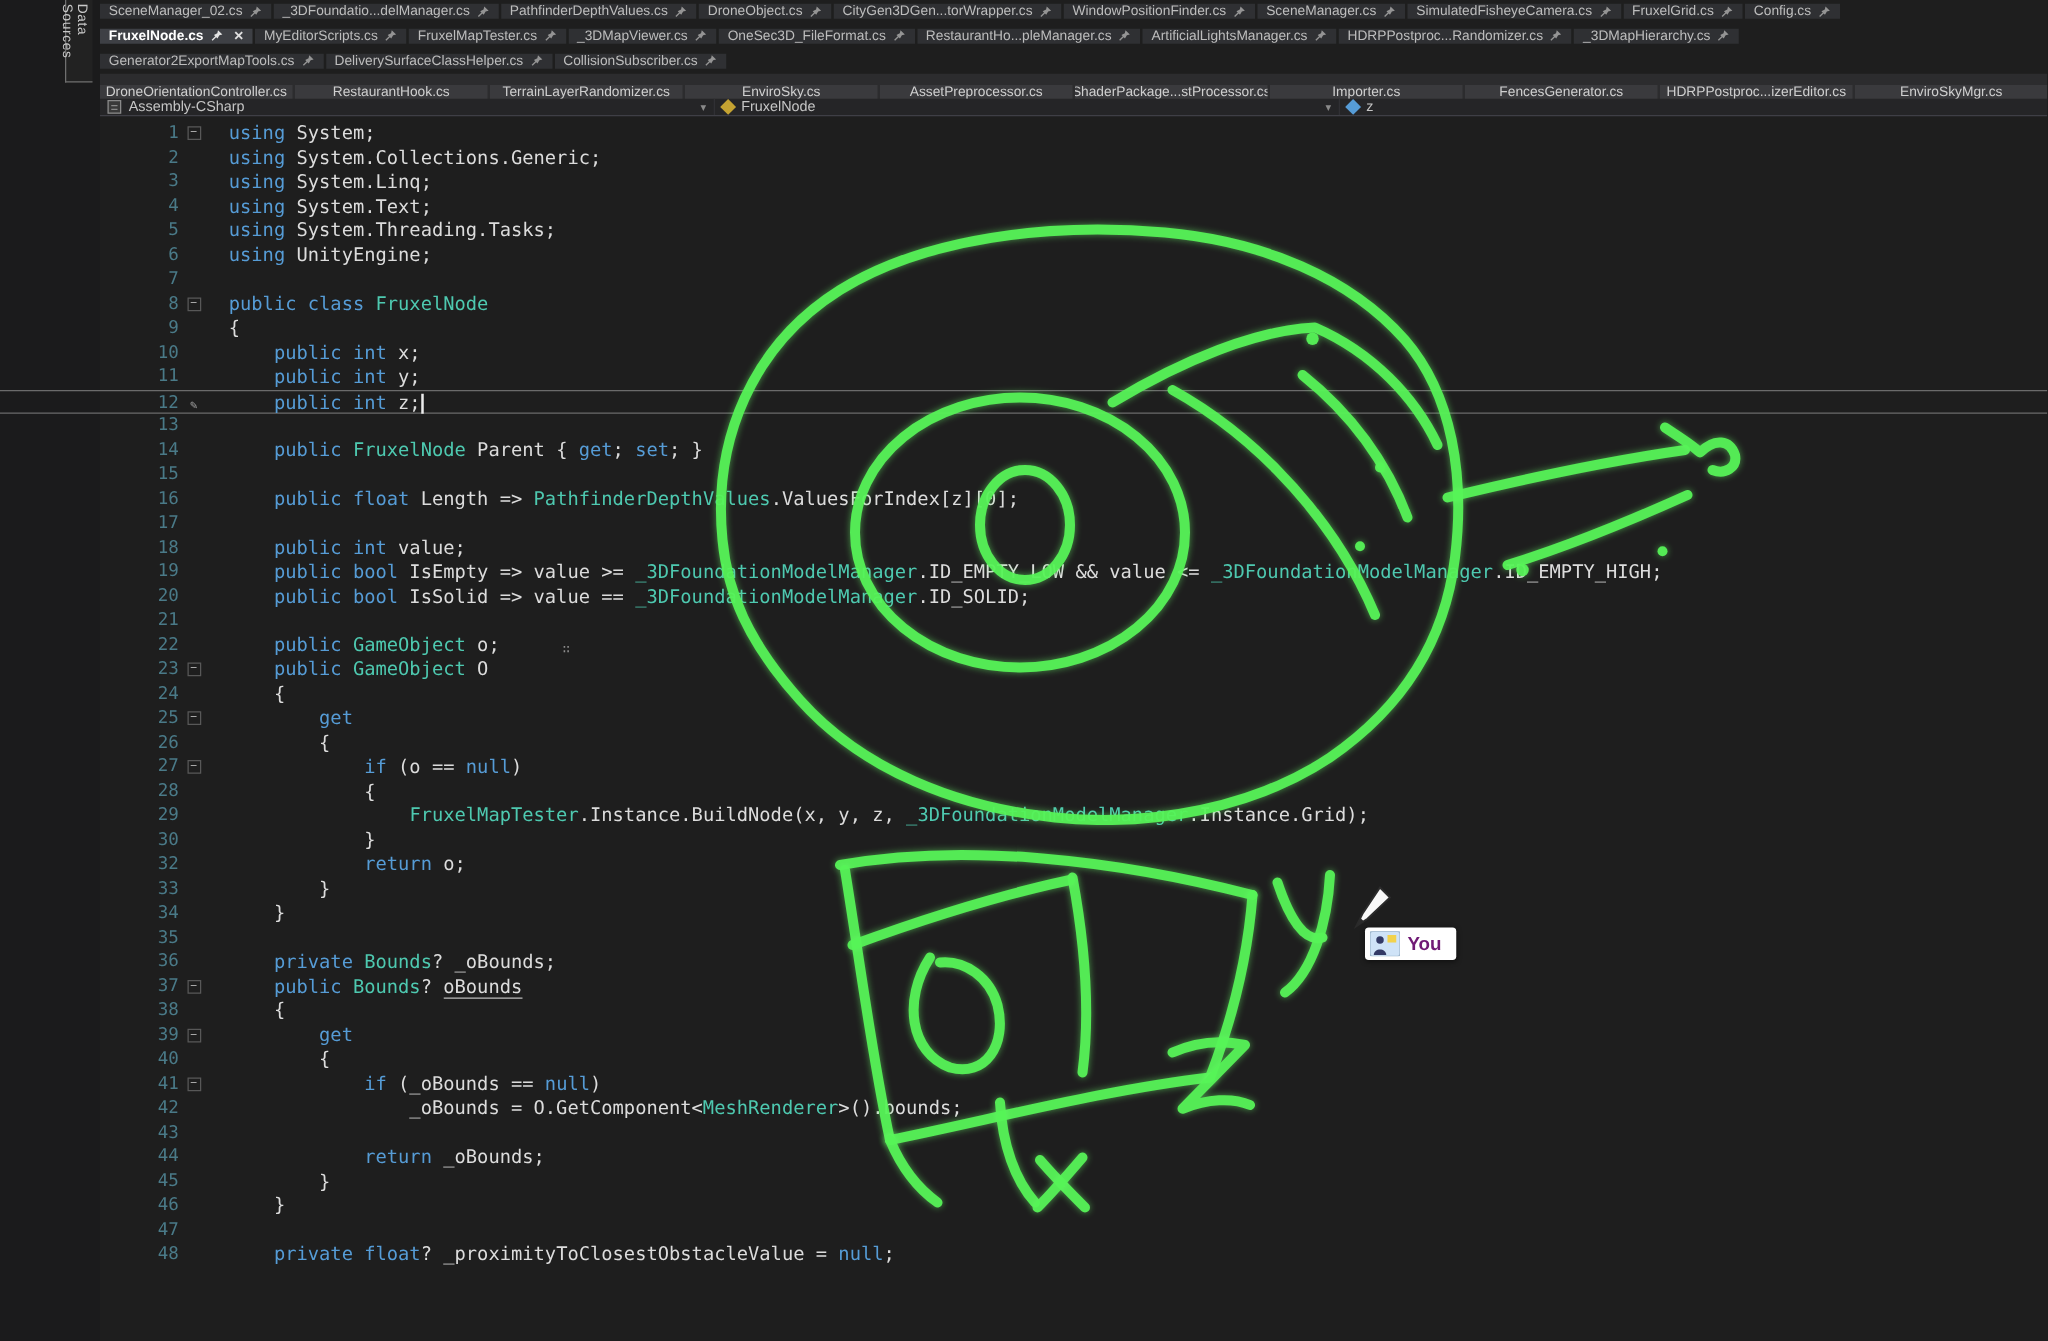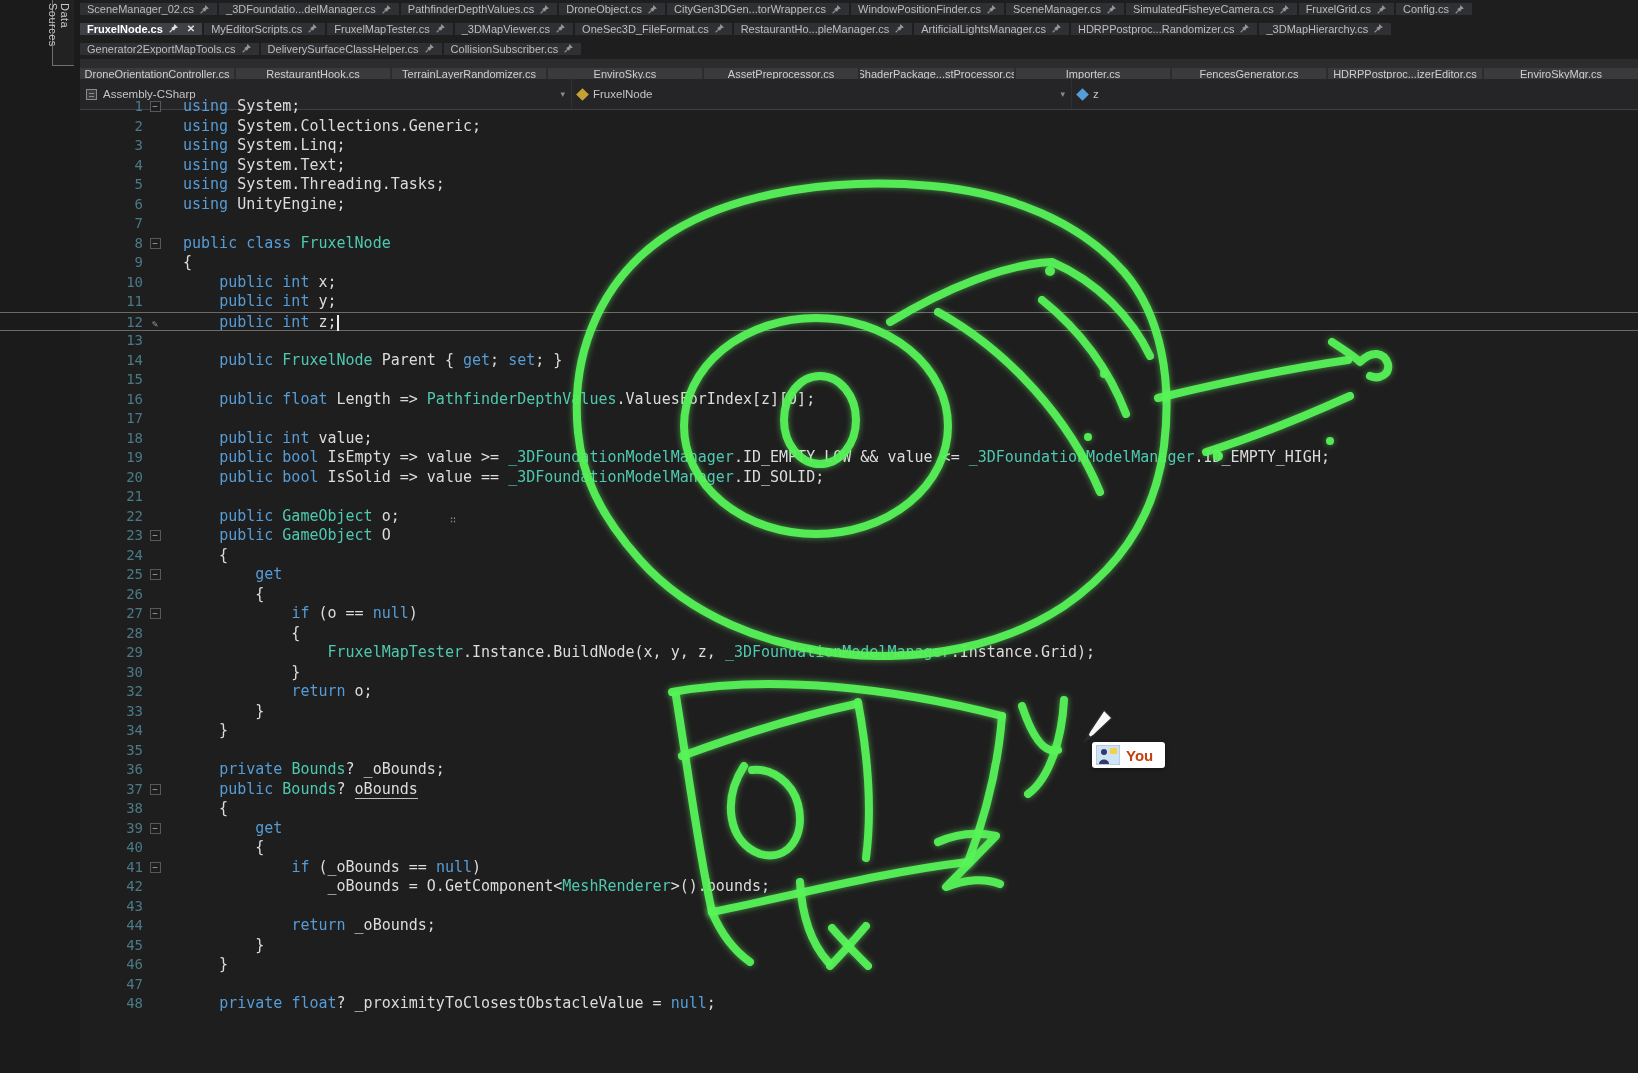--- a/index.html
+++ b/index.html
@@ -28,21 +28,21 @@
   .tab{display:flex;align-items:center;gap:5px;padding:0 7px;background:var(--tab-bg);
        color:#bdbdbd;font-size:11px;white-space:nowrap;cursor:default;}
   .tab.active{background:var(--tab-active-bg);color:#ffffff;font-weight:bold;}
   #row4 .tab{flex:1 1 0;justify-content:center;background:var(--row4-tab-bg);color:#cfcfcf;
        overflow:hidden;min-width:0;}
   .pin-icon{width:11px;height:11px;fill:#949494;flex:none;}
   .tab.active .pin-icon{fill:#e2e2e2;}
   .tab-close{font-size:10px;color:#e0e0e0;margin-left:3px;}
 
   
-  #navbar{position:absolute;left:80px;right:0;top:79px;height:31px;display:flex;
+  #navbar{position:absolute;left:80px;right:0;top:79px;height:14px;display:flex;
     background:#252527;border-bottom:1px solid #3f3f46;color:#c5c5c5;font-size:11.5px;}
   .nav-zone{display:flex;align-items:center;gap:6px;height:100%;padding:0 6px;border-right:1px solid #303034;}
   #nav-zone-project{width:492px;}
   #nav-zone-type{width:500px;}
   #nav-zone-member{flex:1;border-right:none;}
   .chevron{margin-left:auto;color:#8a8a8a;font-size:9px;}
   .proj-icon{width:11px;height:11px;border:1px solid #8a8a8a;background:#3a3a3a;flex:none;position:relative;}
   .proj-icon:after{content:"";position:absolute;left:2px;right:2px;top:3px;height:1px;background:#8a8a8a;box-shadow:0 3px 0 #8a8a8a;}
   .class-icon{width:9px;height:9px;background:#c5a332;transform:rotate(45deg);flex:none;}
   .field-icon{width:9px;height:9px;background:#569cd6;transform:rotate(45deg);flex:none;}
@@ -70,21 +70,21 @@
   
   #annotation-overlay{position:absolute;left:0;top:0;width:1638px;height:1073px;pointer-events:none;z-index:5;}
   .stroke{fill:none;stroke:var(--annotation-green);stroke-width:8;stroke-linecap:round;
     stroke-linejoin:round;opacity:.95;filter:drop-shadow(0 0 3px rgba(110,255,110,.55));}
   .dot{fill:var(--annotation-green);stroke:none;opacity:.95;filter:drop-shadow(0 0 3px rgba(110,255,110,.55));}
 
   
   #pencil-cursor{position:absolute;left:1082px;top:708px;z-index:7;}
   #you-chip{position:absolute;left:1092px;top:742px;z-index:6;display:flex;align-items:center;gap:6px;
     background:var(--you-chip-bg);border-radius:3px;padding:3px 12px 3px 4px;
-    font-size:15px;font-weight:bold;color:#c2410c;box-shadow:0 1px 4px rgba(0,0,0,.45);}
+    font-size:15px;font-weight:bold;color:#701a75;box-shadow:0 1px 4px rgba(0,0,0,.45);}
 </style>
 </head>
 <body>
 
 <div id="app">
 
   <div id="left-rail">
     <div id="data-sources-tab">Data Sources</div>
   </div>
 

